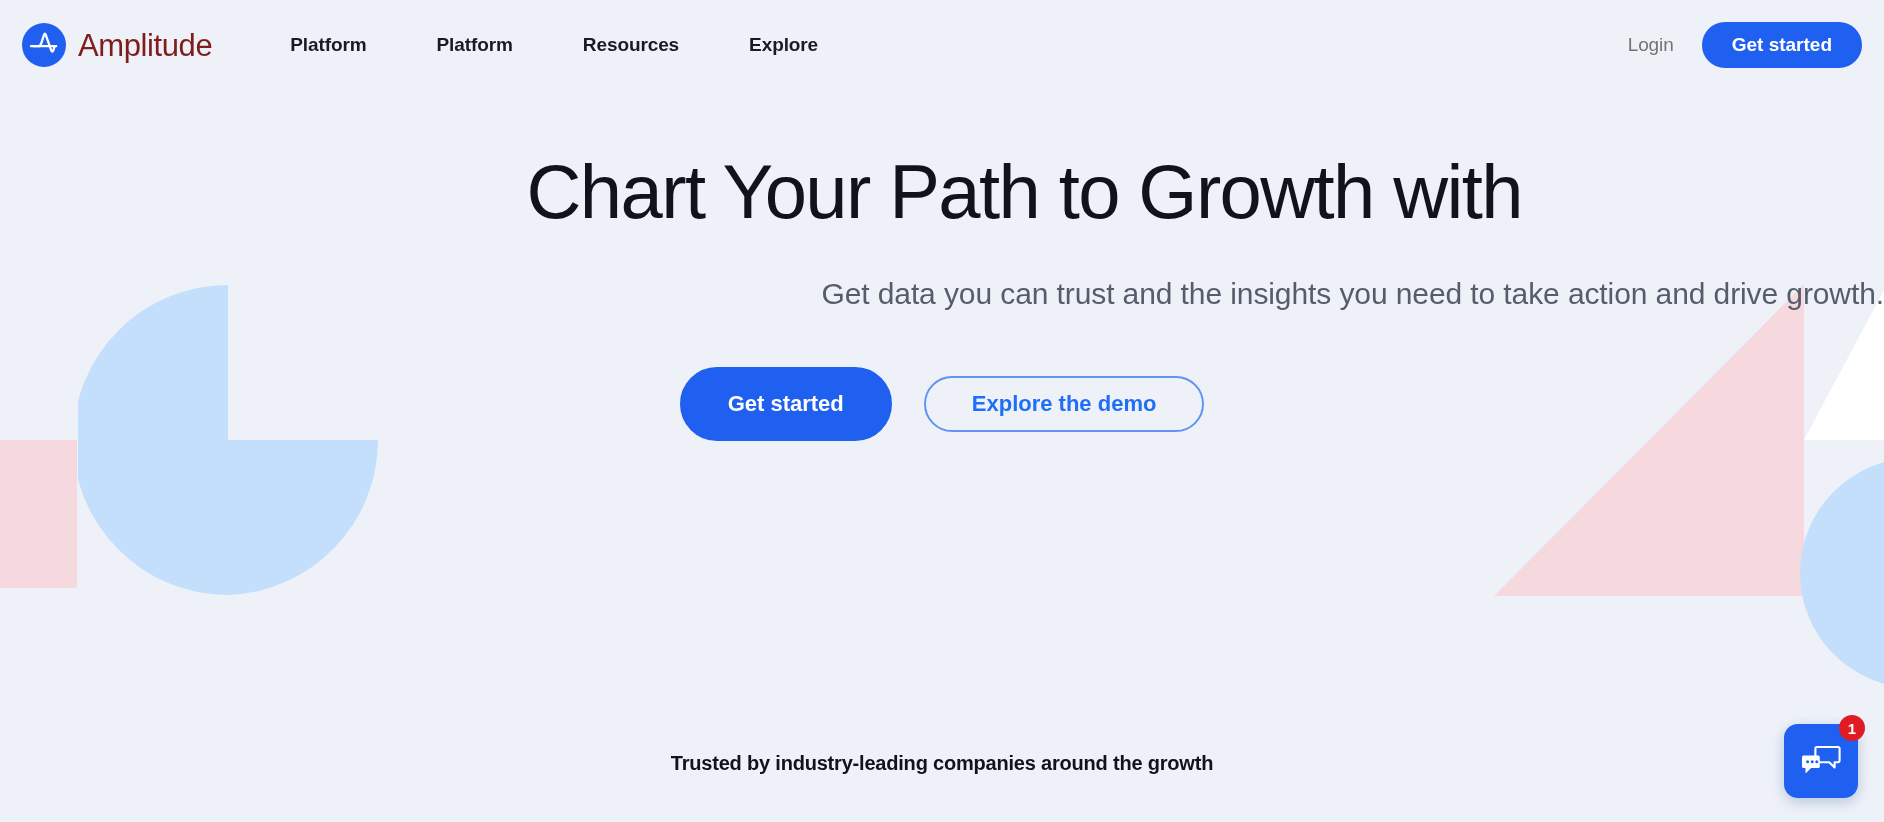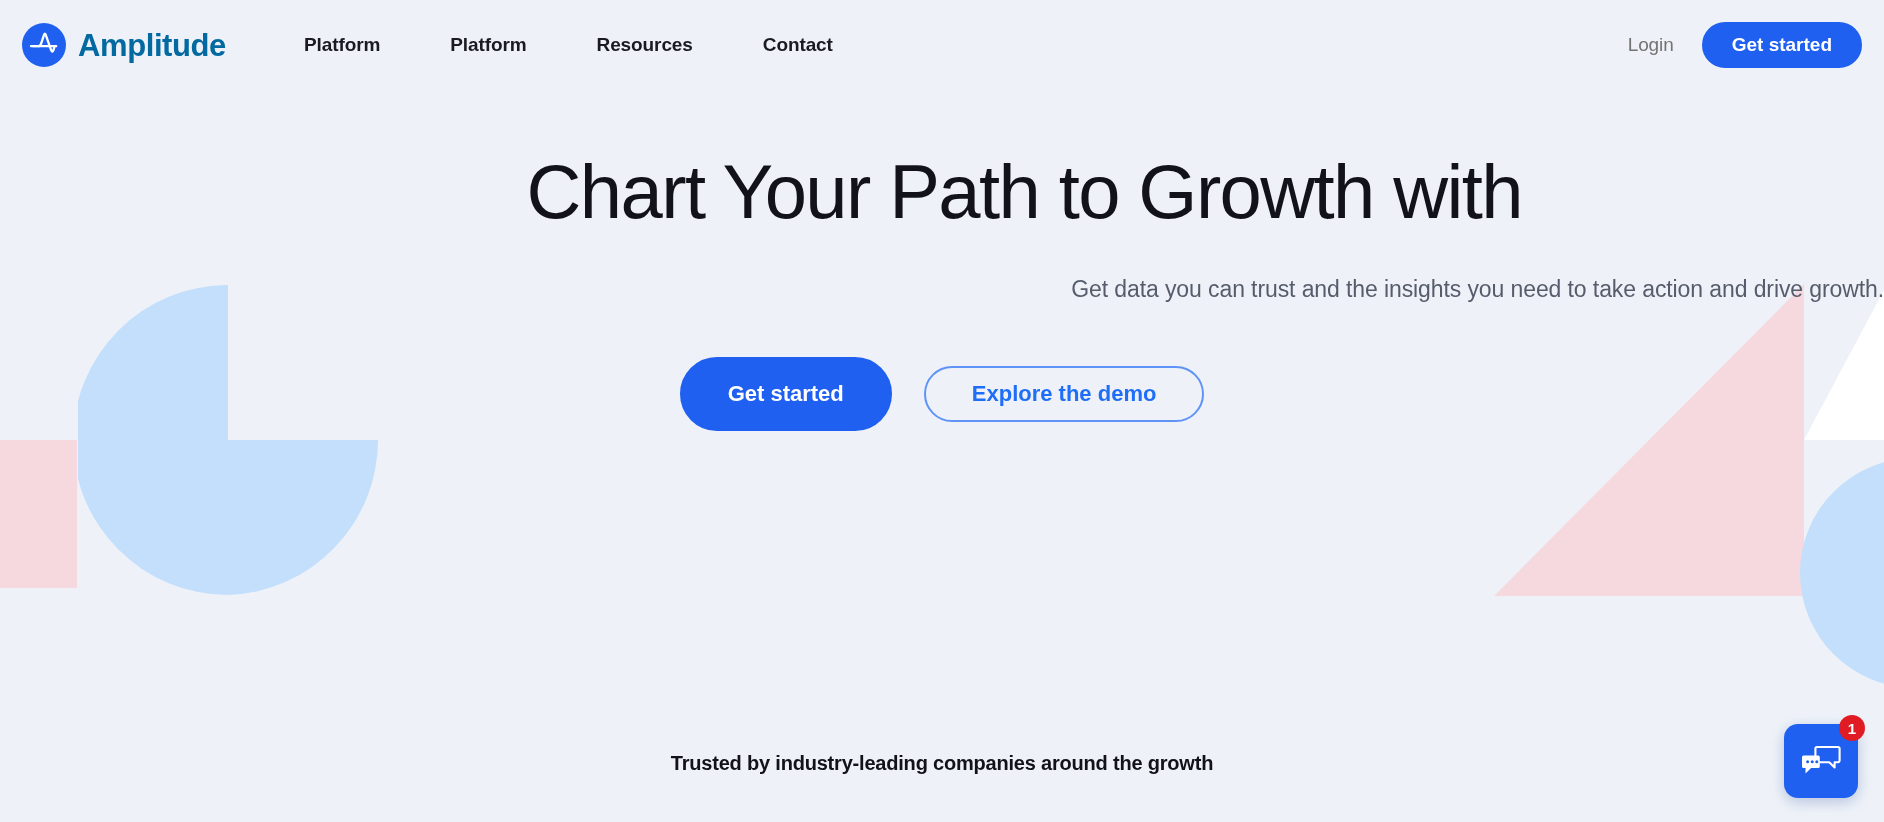--- a/index.html
+++ b/index.html
@@ -92,22 +92,22 @@
 
   .brand-mark {
     width: 44px;
     height: 44px;
     flex: 0 0 44px;
     display: block;
   }
 
   .brand-name {
     font-size: 31px;
-    font-weight: 700;
-    color: #0369a1;
+    font-weight: 400;
+    color: #7f1d1d;
     letter-spacing: -0.4px;
     line-height: 1;
   }
 
   .main-nav {
     display: flex;
     align-items: center;
     gap: 44px;
   }
 
@@ -182,21 +182,21 @@
     line-height: 1.04;
     font-weight: 400;
     color: #12121a;
     letter-spacing: -1.6px;
     max-width: 1160px;
     margin: 0 auto;
   }
 
   .hero-subtitle {
     margin-top: 42px;
-    font-size: 23px;
+    font-size: 30px;
     line-height: 1.4;
     font-weight: 400;
     color: #565c6b;
     letter-spacing: -0.1px;
   }
 
   .hero-actions {
     margin-top: 52px;
     display: flex;
     align-items: center;
@@ -308,21 +308,21 @@
       <path d="M9 23.2 h7.5 c1.4 0 2.0 -0.9 2.6 -2.6 L22.2 11.4 c0.4 -1.1 1.0 -1.1 1.4 0 l4.6 13.2 c0.5 1.4 1.2 4.0 2.0 4.0 c0.9 0 1.5 -2.2 1.9 -3.6 l0.5 -1.8" fill="none" stroke="#ffffff" stroke-width="2.3" stroke-linecap="round" stroke-linejoin="round"></path>
       <path d="M11.2 23.2 h23" fill="none" stroke="#ffffff" stroke-width="2.3" stroke-linecap="round"></path>
     </svg>
     <span class="brand-name">Amplitude</span>
   </a>
 
   <nav class="main-nav">
     <a class="nav-link" href="#">Platform</a>
     <a class="nav-link" href="#">Platform</a>
     <a class="nav-link" href="#">Resources</a>
-    <a class="nav-link" href="#">Contact</a>
+    <a class="nav-link" href="#">Explore</a>
   </nav>
 
   <div class="header-right">
     <a class="login-link" href="#">Login</a>
     <a class="btn btn-primary-sm" href="#">Get started</a>
   </div>
 </header>
 
 <main class="hero">
   <h1 class="hero-title">

